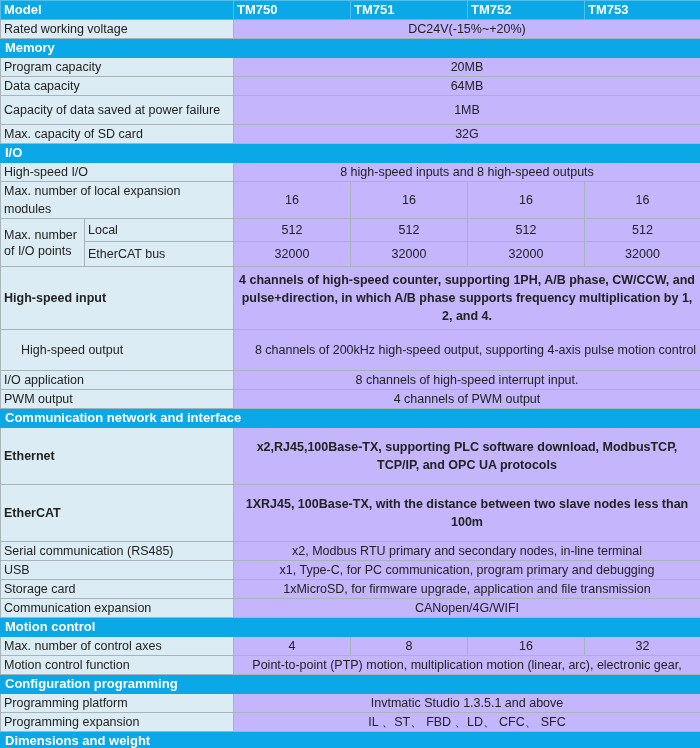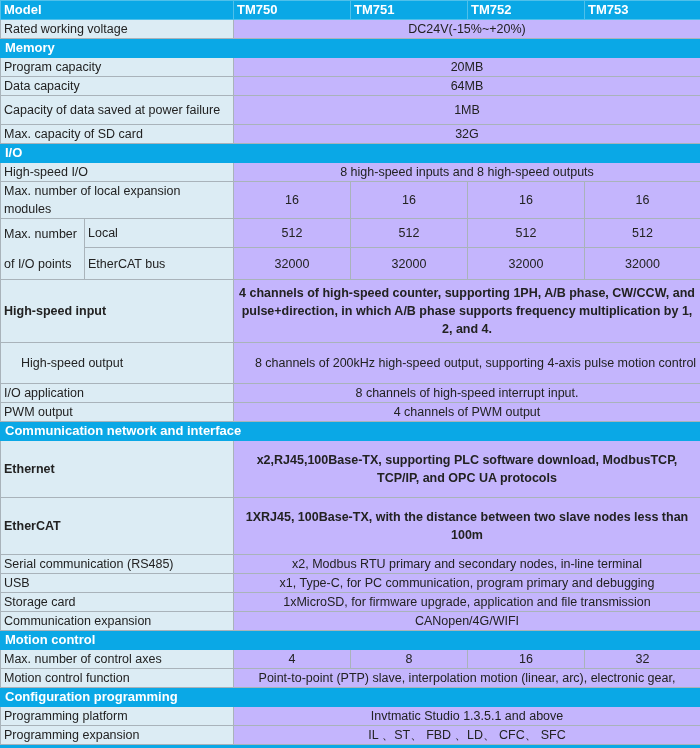--- a/index.html
+++ b/index.html
@@ -70,21 +70,21 @@
     <td class="val" colspan="4">8 high-speed inputs and 8 high-speed outputs</td>
   </tr>
   <tr class="r2">
     <td class="lab" colspan="2">Max. number of local expansion modules</td>
     <td class="val">16</td>
     <td class="val">16</td>
     <td class="val">16</td>
     <td class="val">16</td>
   </tr>
   <tr class="r" style="height:22px">
-    <td class="lab" rowspan="2" style="line-height:30px">Max. number of I/O points</td>
+    <td class="lab" rowspan="2" style="line-height:16px">Max. number of I/O points</td>
     <td class="lab" style="height:22px">Local</td>
     <td class="val">512</td>
     <td class="val">512</td>
     <td class="val">512</td>
     <td class="val">512</td>
   </tr>
   <tr class="r" style="height:24px">
     <td class="lab" style="height:24px">EtherCAT  bus</td>
     <td class="val">32000</td>
     <td class="val">32000</td>
@@ -141,21 +141,21 @@
       </tr>
   <tr class="r">
     <td class="lab" colspan="2">Max. number of control axes</td>
     <td class="val">4</td>
     <td class="val">8</td>
     <td class="val">16</td>
     <td class="val">32</td>
   </tr>
   <tr class="r">
     <td class="lab" colspan="2">Motion control function</td>
-    <td class="val" colspan="4">Point-to-point (PTP) slave, interpolation motion (linear, arc), electronic gear,</td>
+    <td class="val" colspan="4">Point-to-point (PTP) motion, multiplication motion (linear, arc), electronic gear,</td>
   </tr>
 
   <tr class="sec">
         <td colspan="6">Configuration programming</td>
       </tr>
   <tr class="r">
     <td class="lab" colspan="2">Programming platform</td>
     <td class="val" colspan="4">Invtmatic Studio 1.3.5.1 and above</td>
   </tr>
   <tr class="r">

